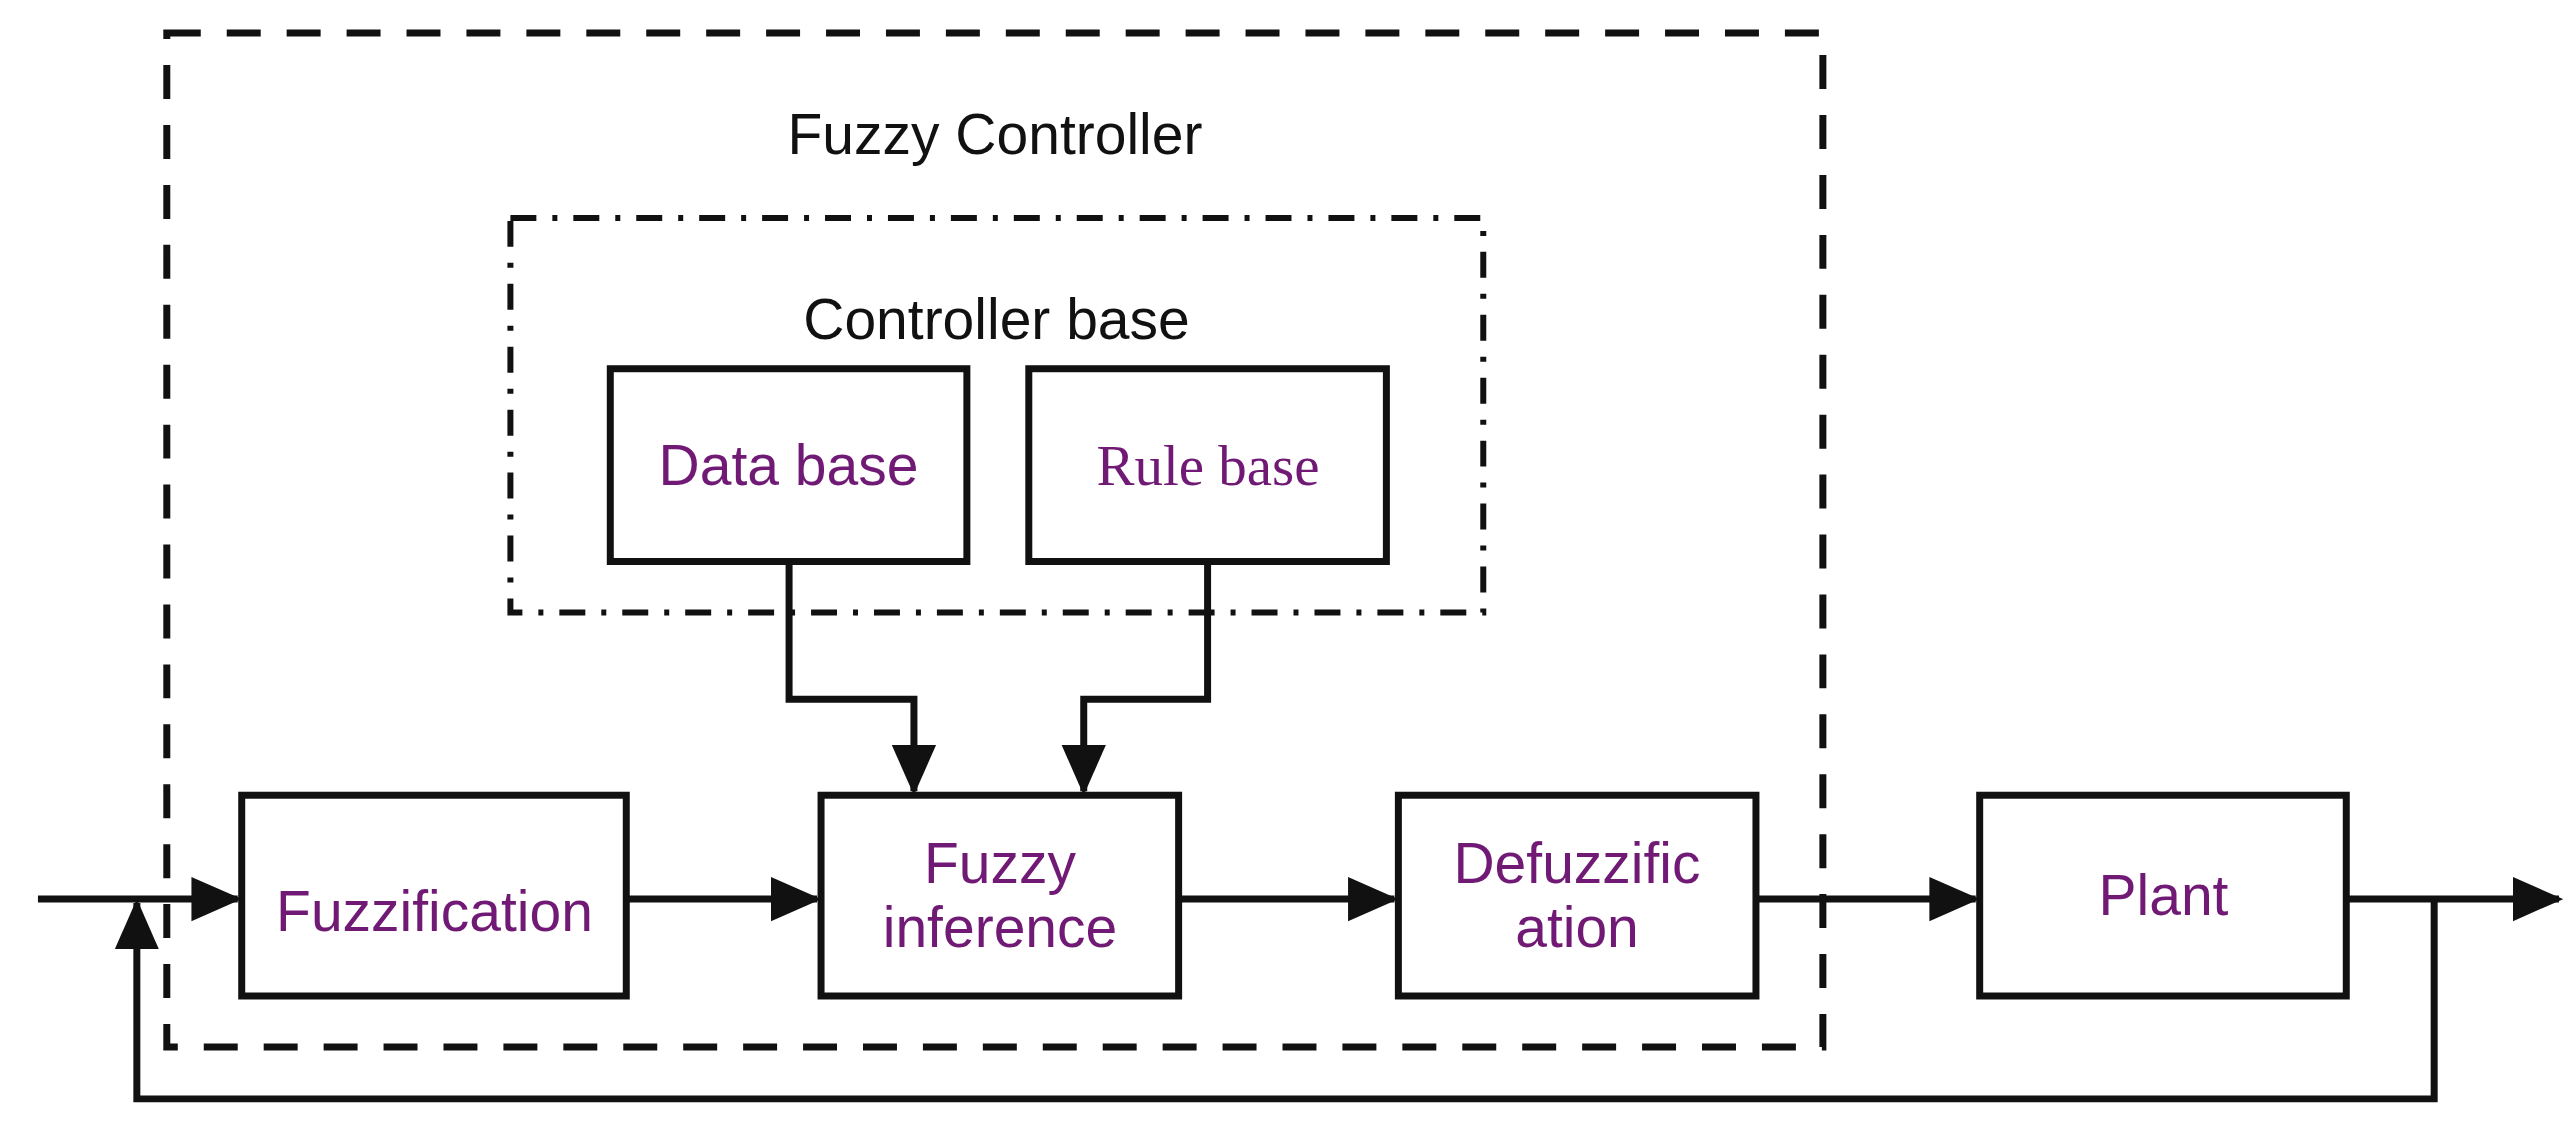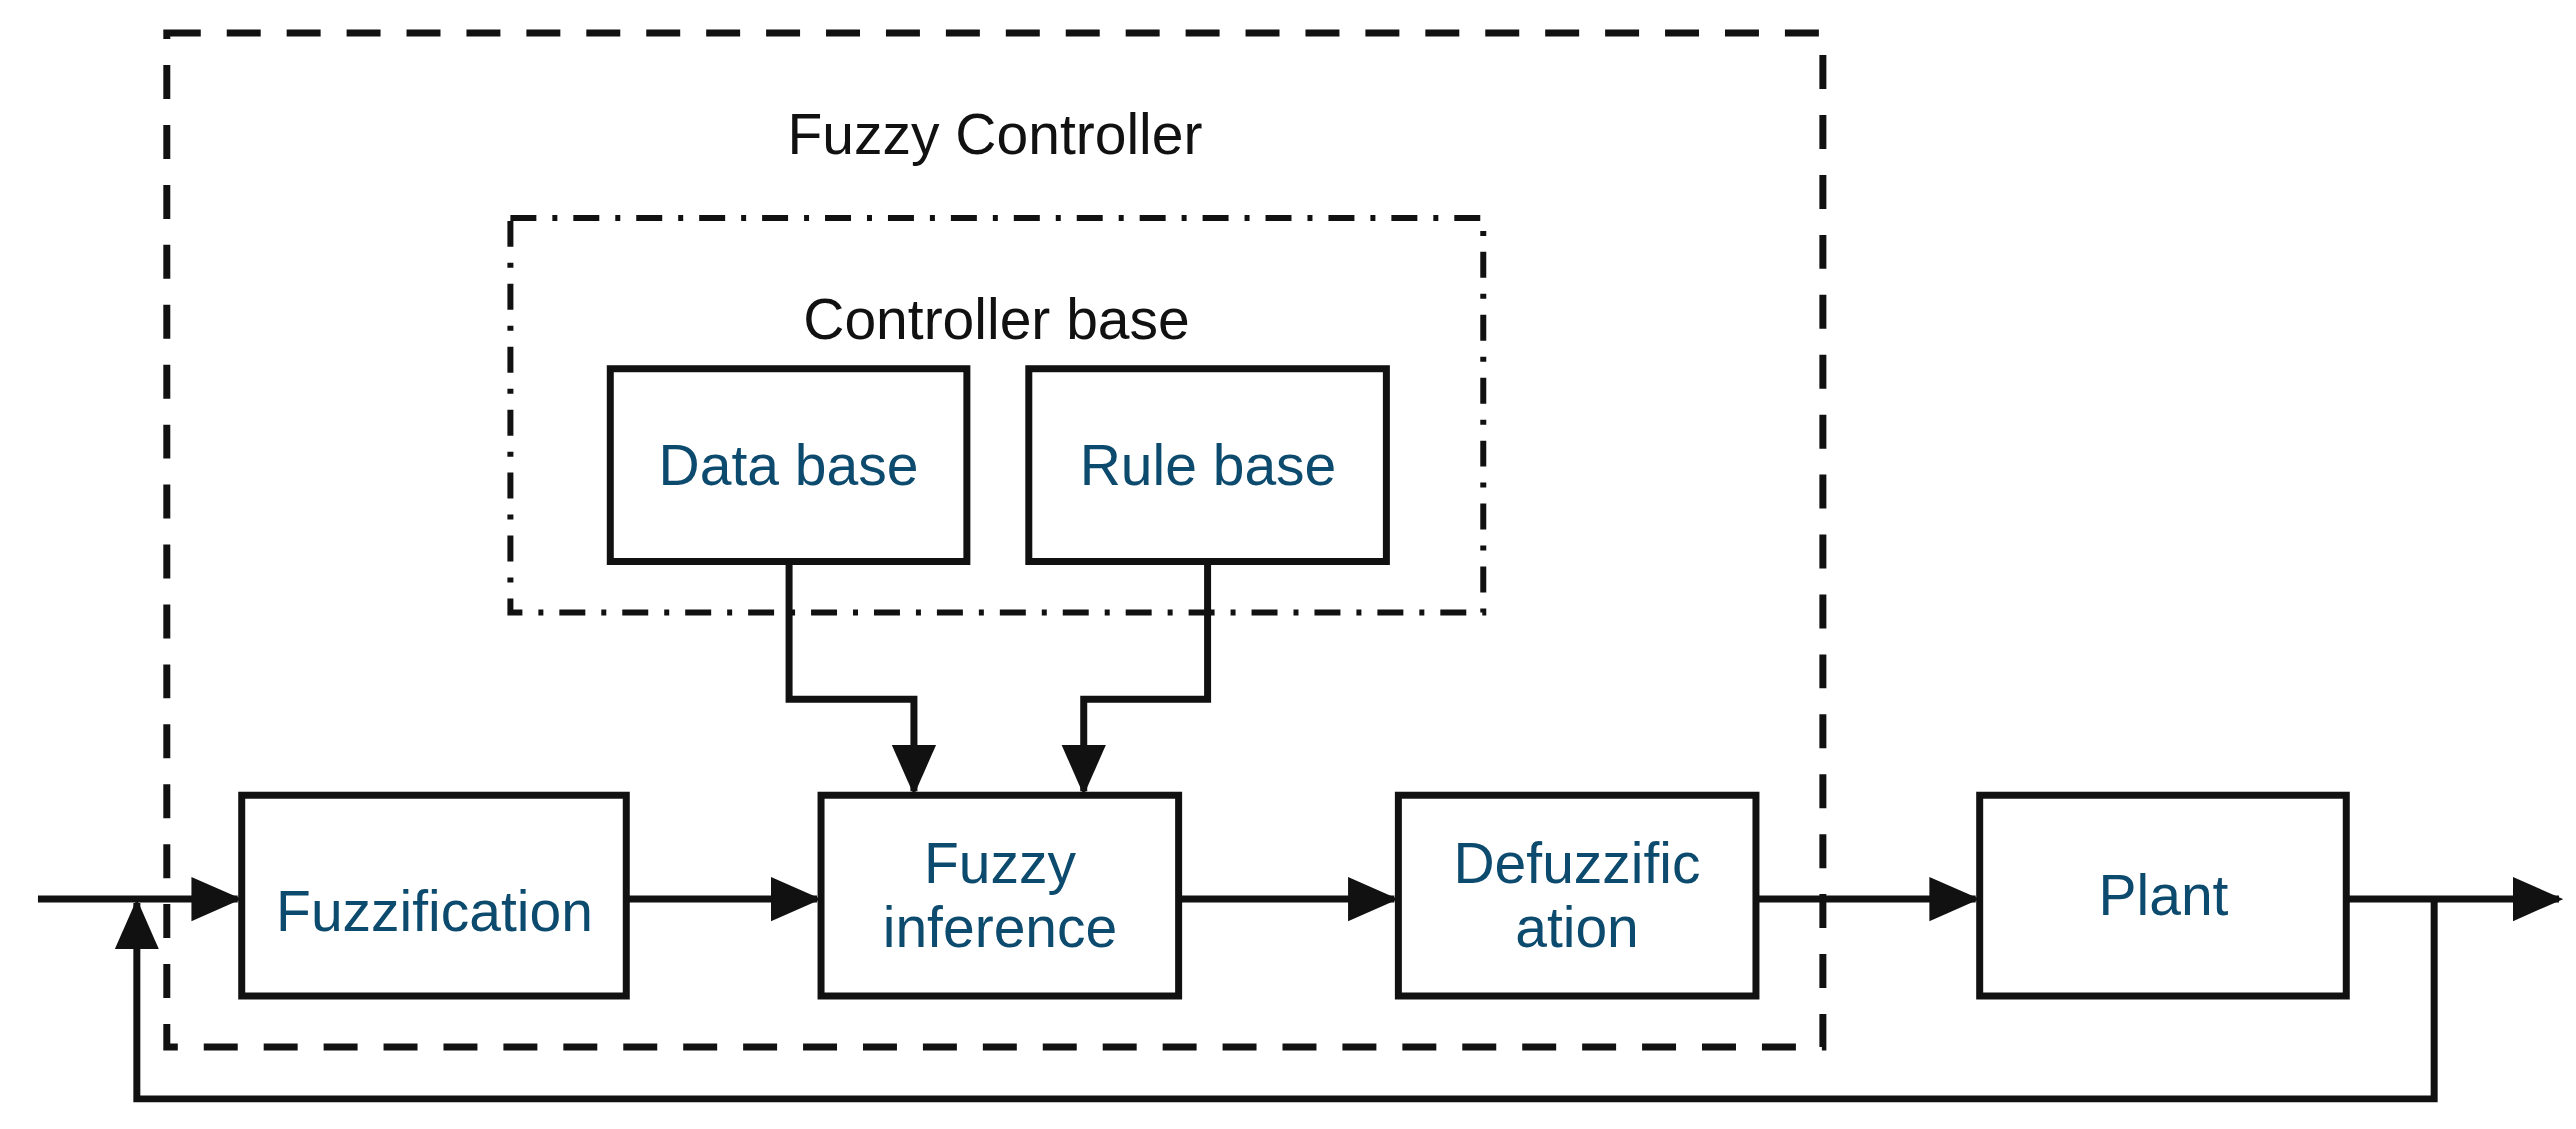--- a/index.html
+++ b/index.html
@@ -3,21 +3,21 @@
 <meta charset="utf-8">
 <style>
   html,body{margin:0;padding:0;background:#ffffff;}
   body{font-family:"Liberation Sans", sans-serif;}
   #stage{position:relative;width:2576px;height:1130px;background:#ffffff;overflow:hidden;border-radius:13px;}
   #stage svg{position:absolute;left:0;top:0;width:2576px;height:1130px;}
   .lbl{position:absolute;color:#111111;text-align:center;line-height:1.12;
        white-space:pre;font-family:"Liberation Sans", sans-serif;}
   .title-lbl{font-size:57px;}
   .boxtext{position:absolute;display:flex;align-items:center;justify-content:center;
-           text-align:center;color:#0c4a6e;font-size:57px;line-height:1.12;
+           text-align:center;color:#701a75;font-size:57px;line-height:1.12;
            font-family:"Liberation Sans", sans-serif;}
 </style>
 </head>
 <body>
 
 <div id="stage">
 
   <svg viewBox="0 0 2579 1131" xmlns="http://www.w3.org/2000/svg">
     <defs>
       <marker id="arrow" viewBox="0 0 10 10" refX="9.2" refY="5" markerWidth="7.2" markerHeight="7.2" orient="auto-start-reverse">
@@ -53,21 +53,21 @@
 
     <path d="M 2437 900 L 2437 1100 L 137 1100 L 137 904" fill="none" stroke="#111111" stroke-width="7" marker-end="url(#arrow)"></path>
   </svg>
 
   <div class="lbl title-lbl" style="left:167px; top:103px; width:1656px;">Fuzzy Controller</div>
 
   <div class="lbl title-lbl" style="left:510px; top:288px; width:973px;">Controller base</div>
 
   <div class="boxtext" style="left:610px; top:369px; width:357px; height:193px;">Data base</div>
 
-  <div class="boxtext" style="left:1029px; top:369px; width:358px; height:193px;">Rule base</div>
+  <div class="boxtext" style="left:1029px; top:369px; width:358px; height:193px;font-family:Liberation Serif, serif;">Rule base</div>
 
   <div class="boxtext" style="left:232px; top:811px; width:405px; height:201px;">Fuzzification</div>
 
   <div class="boxtext" style="left:821px; top:795px; width:358px; height:201px;">Fuzzy
 inference</div>
 
   <div class="boxtext" style="left:1980px; top:795px; width:367px; height:201px;">Plant</div>
 
   <div class="boxtext" style="left:1398px; top:795px; width:358px; height:201px;">Defuzzific
 ation</div>

